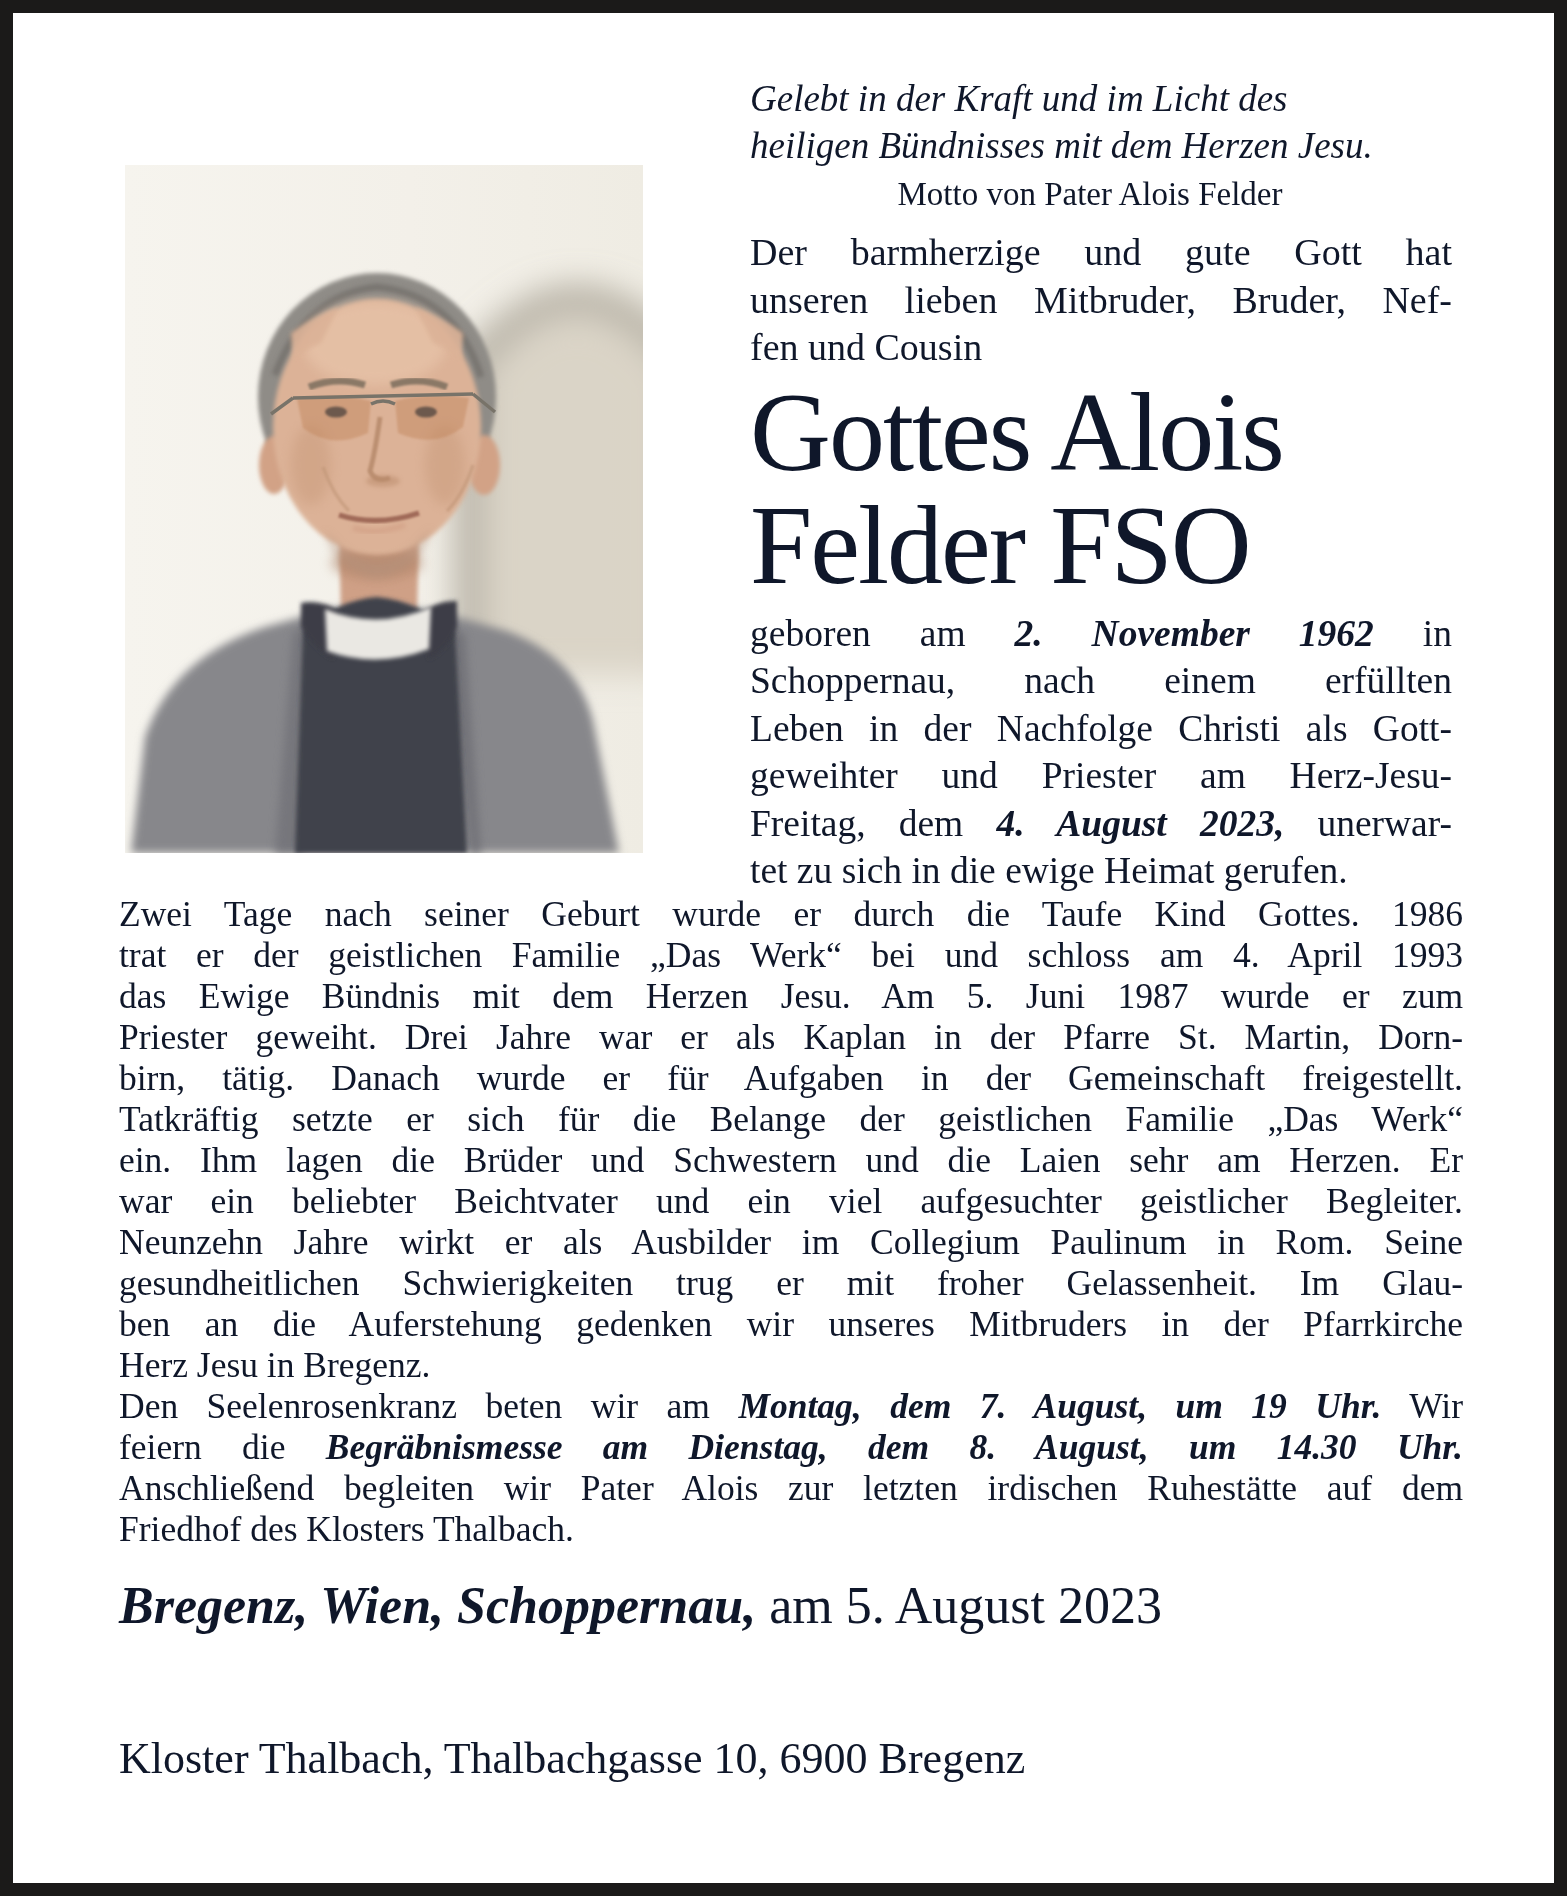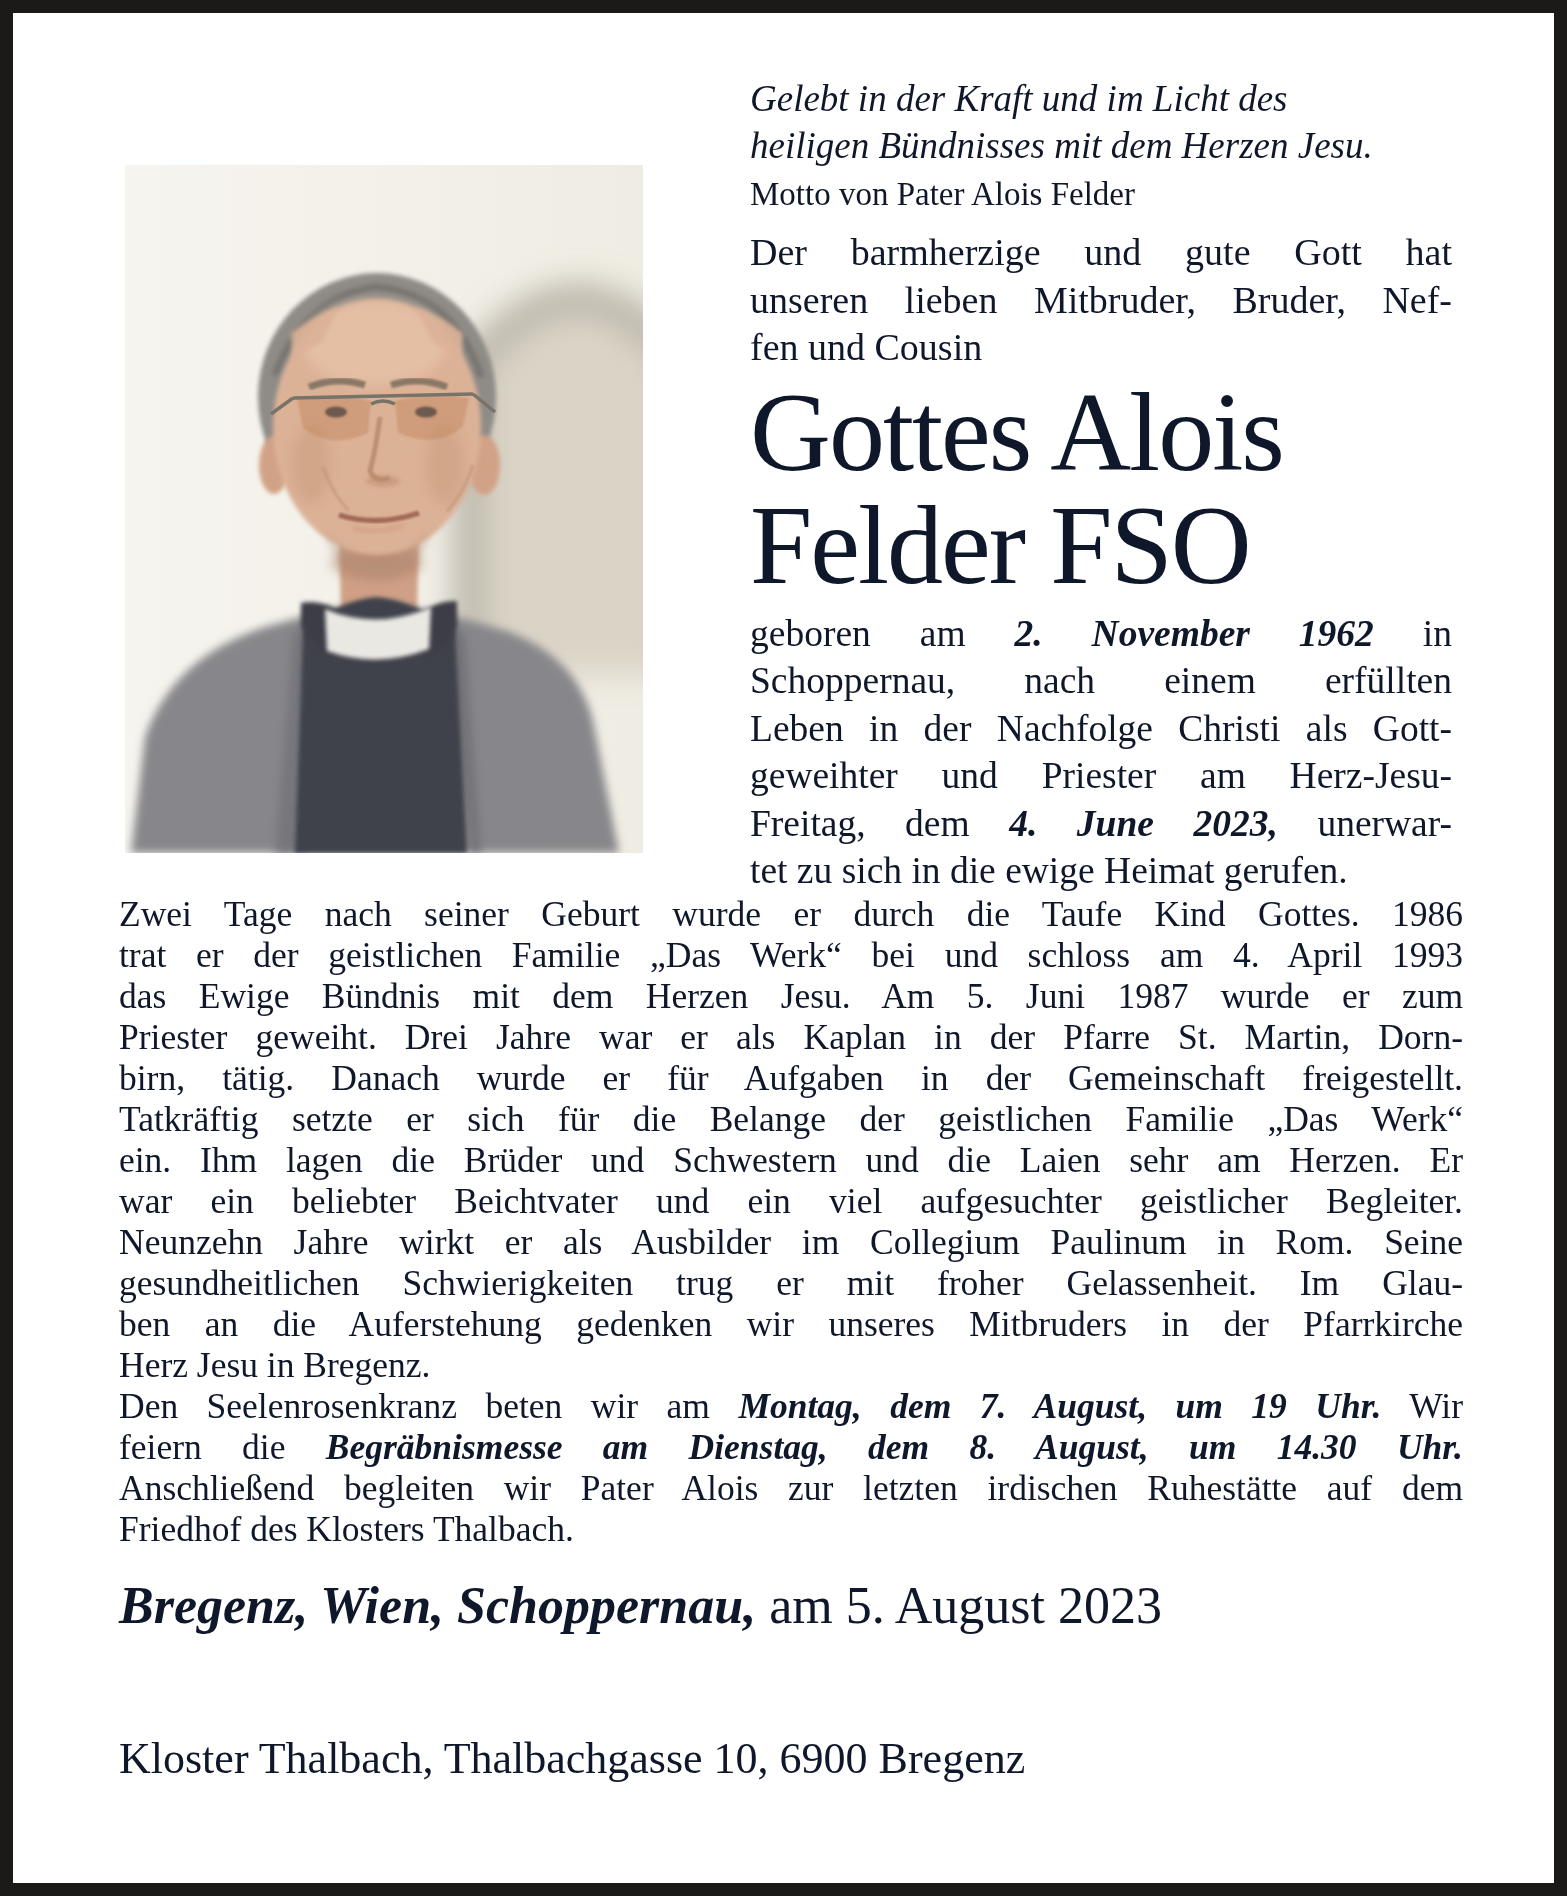--- a/index.html
+++ b/index.html
@@ -17,21 +17,21 @@
   .jl { text-align: justify; text-align-last: justify; }
   .jl.end { text-align-last: left; }
 
   .photo {
     position: absolute; left: 112px; top: 152px;
     width: 518px; height: 688px;
   }
 
   .rcol { position: absolute; left: 737px; top: 62px; width: 702px; }
   .motto { font-style: italic; font-size: 37px; line-height: 47px; }
-  .motto-attr { font-size: 33px; line-height: 38px; text-align: left; padding-right: 22px; margin-top: 6px; }
+  .motto-attr { font-size: 33px; line-height: 38px; text-align: center; padding-right: 22px; margin-top: 6px; }
   .intro { margin-top: 16px; font-size: 38px; line-height: 47.5px; }
   .name { margin: 4px 0 0 0; font-size: 112px; line-height: 113px; font-weight: 400; letter-spacing: -2px; }
   .birth { margin-top: 8px; font-size: 37.5px; line-height: 47.5px; }
 
   .bodytext { position: absolute; left: 106px; top: 881px; width: 1344px; font-size: 35.5px; line-height: 41px; }
 
   .dateline { position: absolute; left: 106px; top: 1570px; width: 1380px; font-size: 52px; line-height: 46px; }
   .sigs     { position: absolute; left: 106px; top: 1650px; width: 1400px; font-size: 40px; line-height: 45px; }
   .address  { position: absolute; left: 106px; top: 1723px; width: 1380px; font-size: 44px; line-height: 46px; }
 </style>
@@ -143,21 +143,21 @@
     <h1 class="name">
       <div>Gottes Alois</div>
       <div>Felder FSO</div>
     </h1>
 
     <div class="birth">
         <div class="jl"><span>geboren am </span><span class="b">2. November 1962</span><span> in</span></div>
         <div class="jl"><span>Schoppernau, nach einem erfüllten</span></div>
         <div class="jl"><span>Leben in der Nachfolge Christi als Gott-</span></div>
         <div class="jl"><span>geweihter und Priester am Herz-Jesu-</span></div>
-        <div class="jl"><span>Freitag, dem </span><span class="b">4. June 2023,</span><span> unerwar-</span></div>
+        <div class="jl"><span>Freitag, dem </span><span class="b">4. August 2023,</span><span> unerwar-</span></div>
         <div class="jl end"><span>tet zu sich in die ewige Heimat gerufen.</span></div>
       </div>
   </div>
 
   <div class="bodytext">
       <div class="jl"><span>Zwei Tage nach seiner Geburt wurde er durch die Taufe Kind Gottes. 1986</span></div>
       <div class="jl"><span>trat er der geistlichen Familie „Das Werk“ bei und schloss am 4. April 1993</span></div>
       <div class="jl"><span>das Ewige Bündnis mit dem Herzen Jesu. Am 5. Juni 1987 wurde er zum</span></div>
       <div class="jl"><span>Priester geweiht. Drei Jahre war er als Kaplan in der Pfarre St. Martin, Dorn-</span></div>
       <div class="jl"><span>birn, tätig. Danach wurde er für Aufgaben in der Gemeinschaft freigestellt.</span></div>

